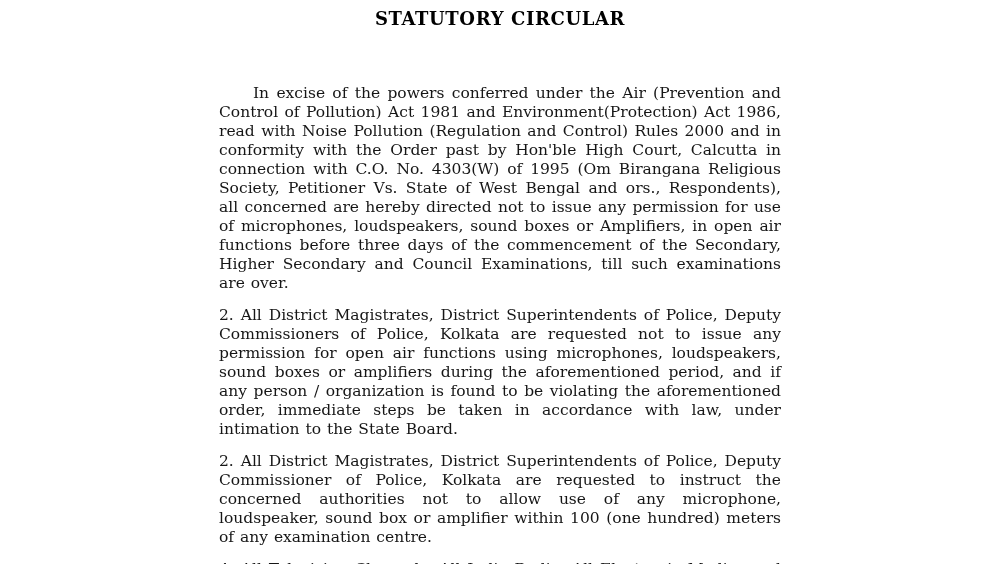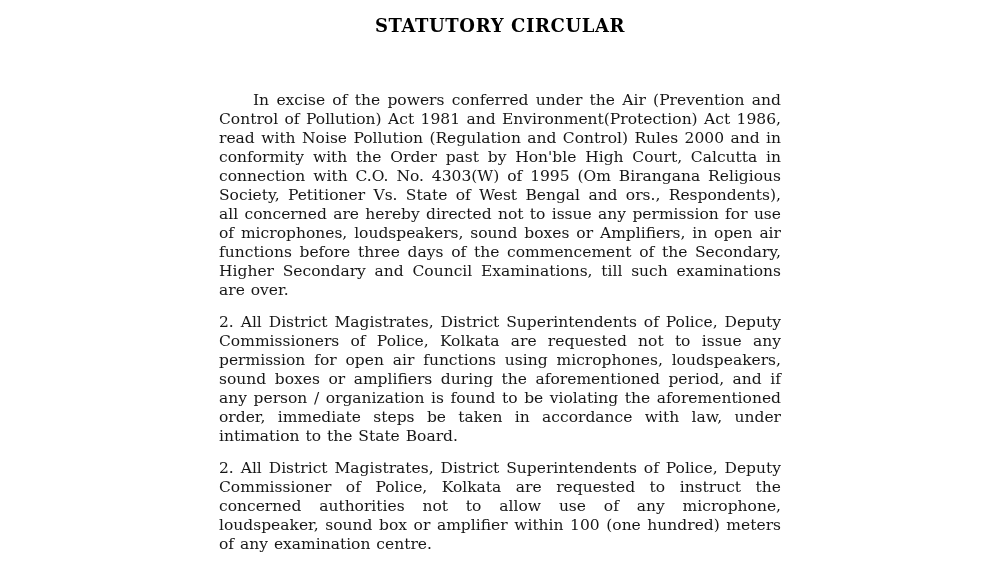--- a/index.html
+++ b/index.html
@@ -22,21 +22,21 @@
     top: 4px;
     width: 562px;
   }
   .doc-title {
     text-align: center;
     font-weight: bold;
     font-size: 18px;
     line-height: 22px;
     letter-spacing: 0.6px;
     color: #000000;
-    margin: 11px;
+    margin: 4px;
   }
   .doc-body {
     margin-top: 54px;
   }
   .para {
     font-size: 15.5px;
     line-height: 19px;
     text-align: justify;
     margin: 0 0 13px 0;
     word-spacing: 1px;

